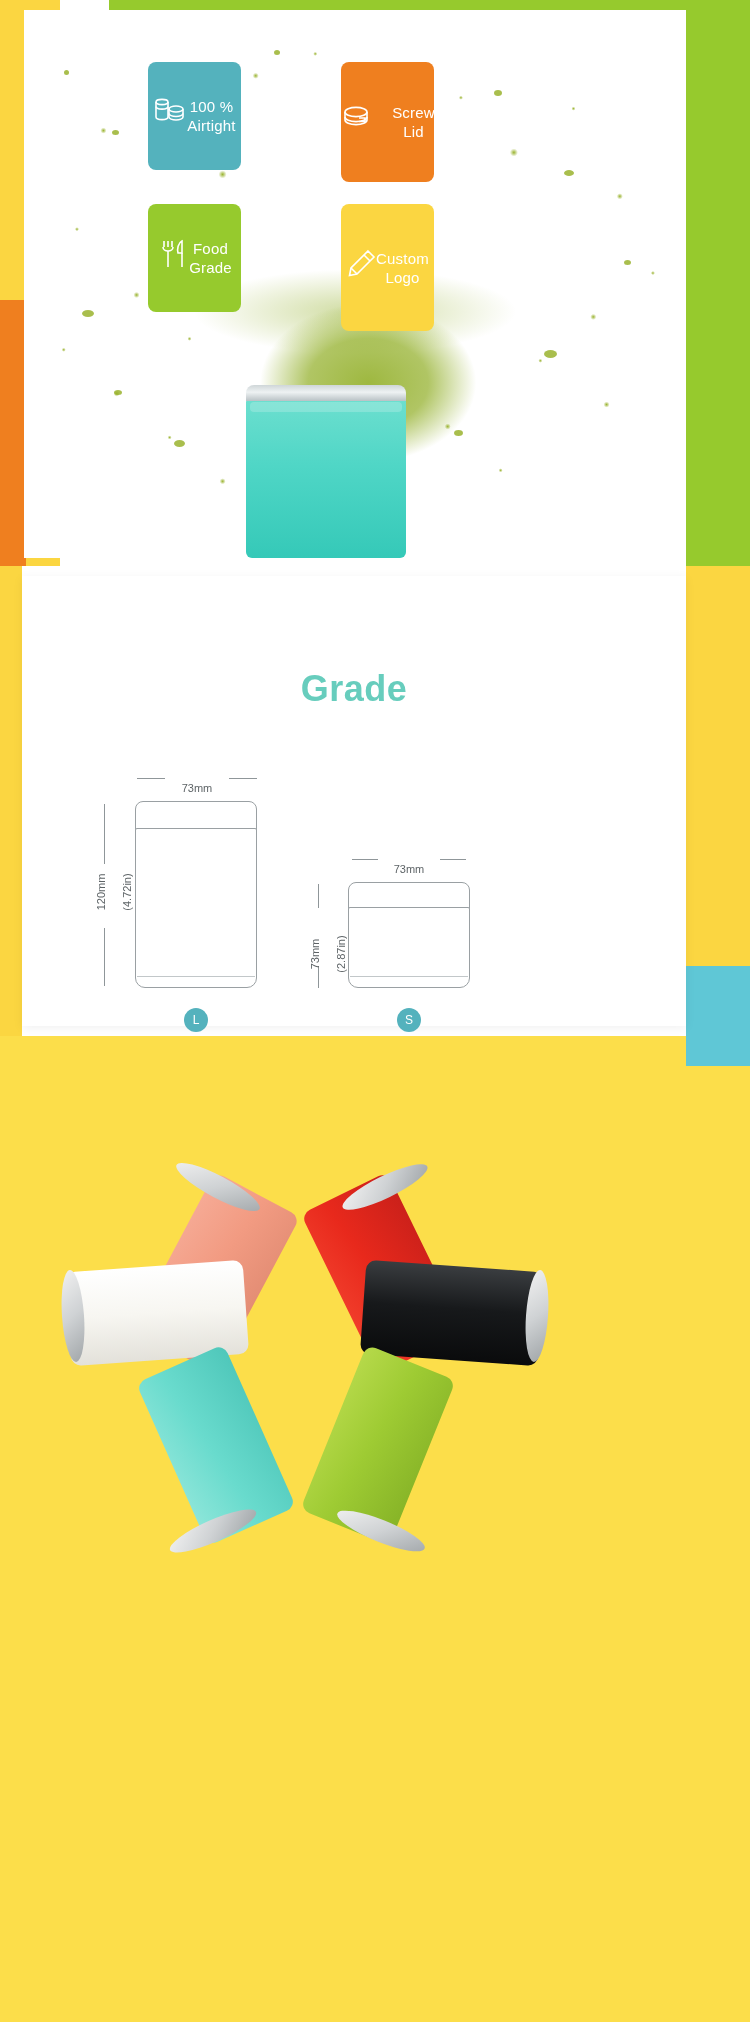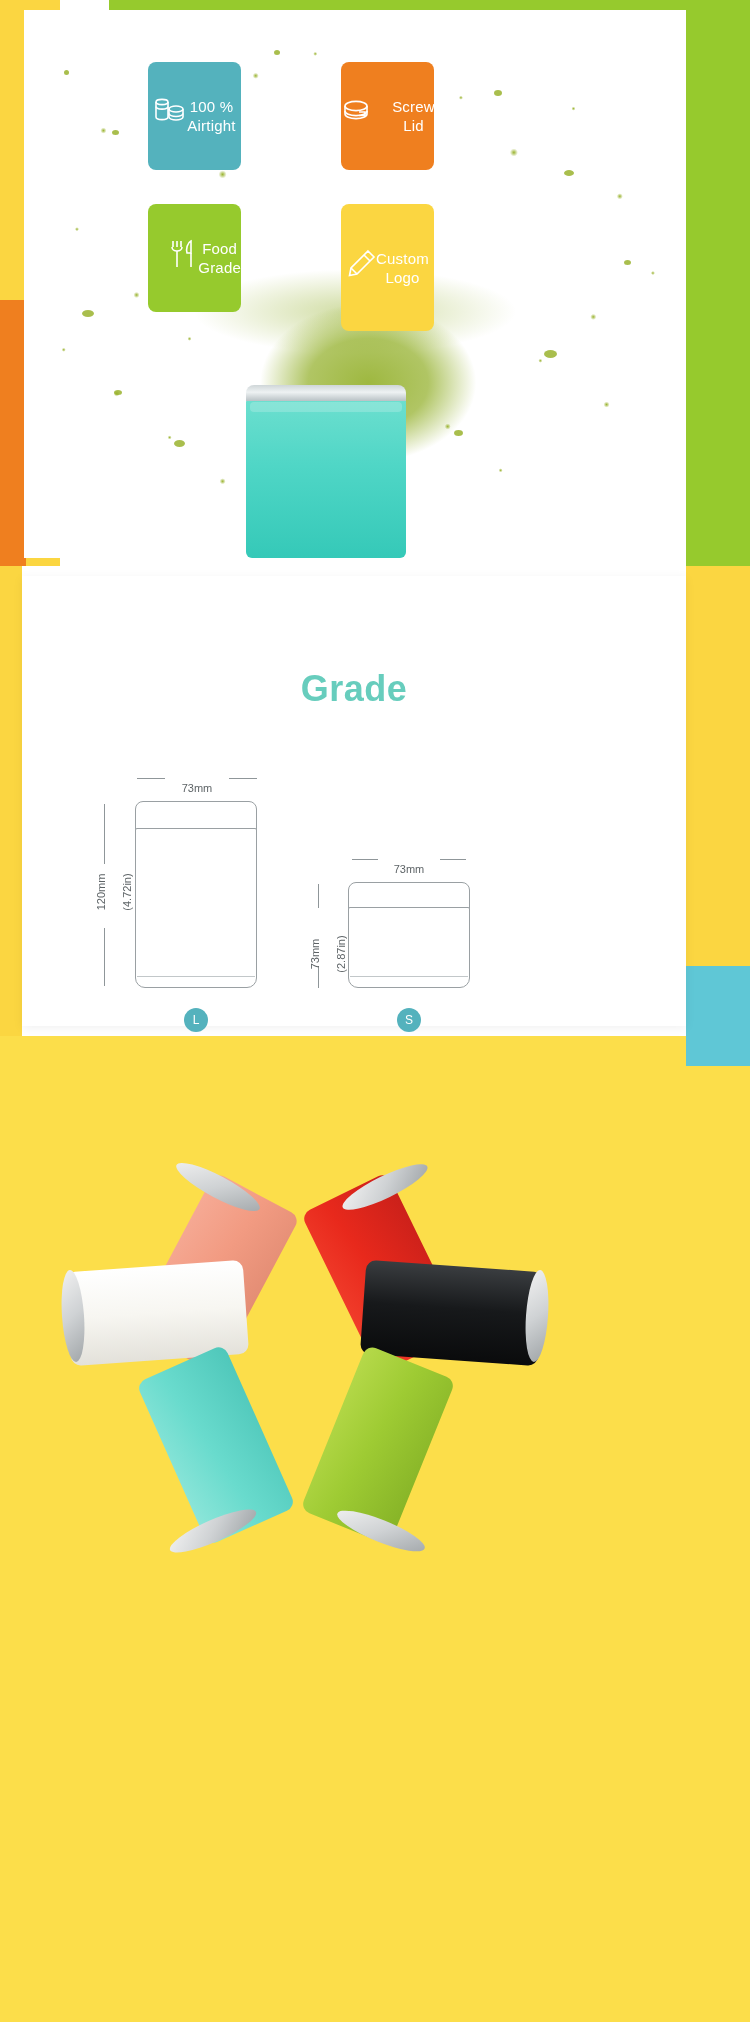--- a/index.html
+++ b/index.html
@@ -128,22 +128,22 @@
   }
   .badge-icon { margin-bottom: 8px; line-height: 0; }
   .badge-label {
     font-size: 15px;
     line-height: 19px;
     font-weight: 400;
     letter-spacing: 0.2px;
     white-space: pre-line;
   }
   #badge-airtight { left: 148px; top: 62px; width: 93px; height: 108px; background: #54b2bd; }
-  #badge-screwlid { left: 341px; top: 62px; width: 93px; height: 108px; background: #ef7f1f; gap: 20px; }
-  #badge-foodgrade { left: 148px; top: 204px; width: 93px; height: 108px; background: #96ca2d; justify-content: flex-end; }
+  #badge-screwlid { left: 341px; top: 62px; width: 93px; height: 120px; background: #ef7f1f; gap: 20px; }
+  #badge-foodgrade { left: 148px; top: 204px; width: 93px; height: 108px; background: #96ca2d; }
   #badge-customlogo { left: 341px; top: 204px; width: 93px; height: 127px; background: #fbd641; }
 
   
   #size-section {
     position: absolute;
     left: 0; top: 566px;
     width: 750px; height: 470px;
     overflow: hidden;
   }
   .size-band-yellow-left {

